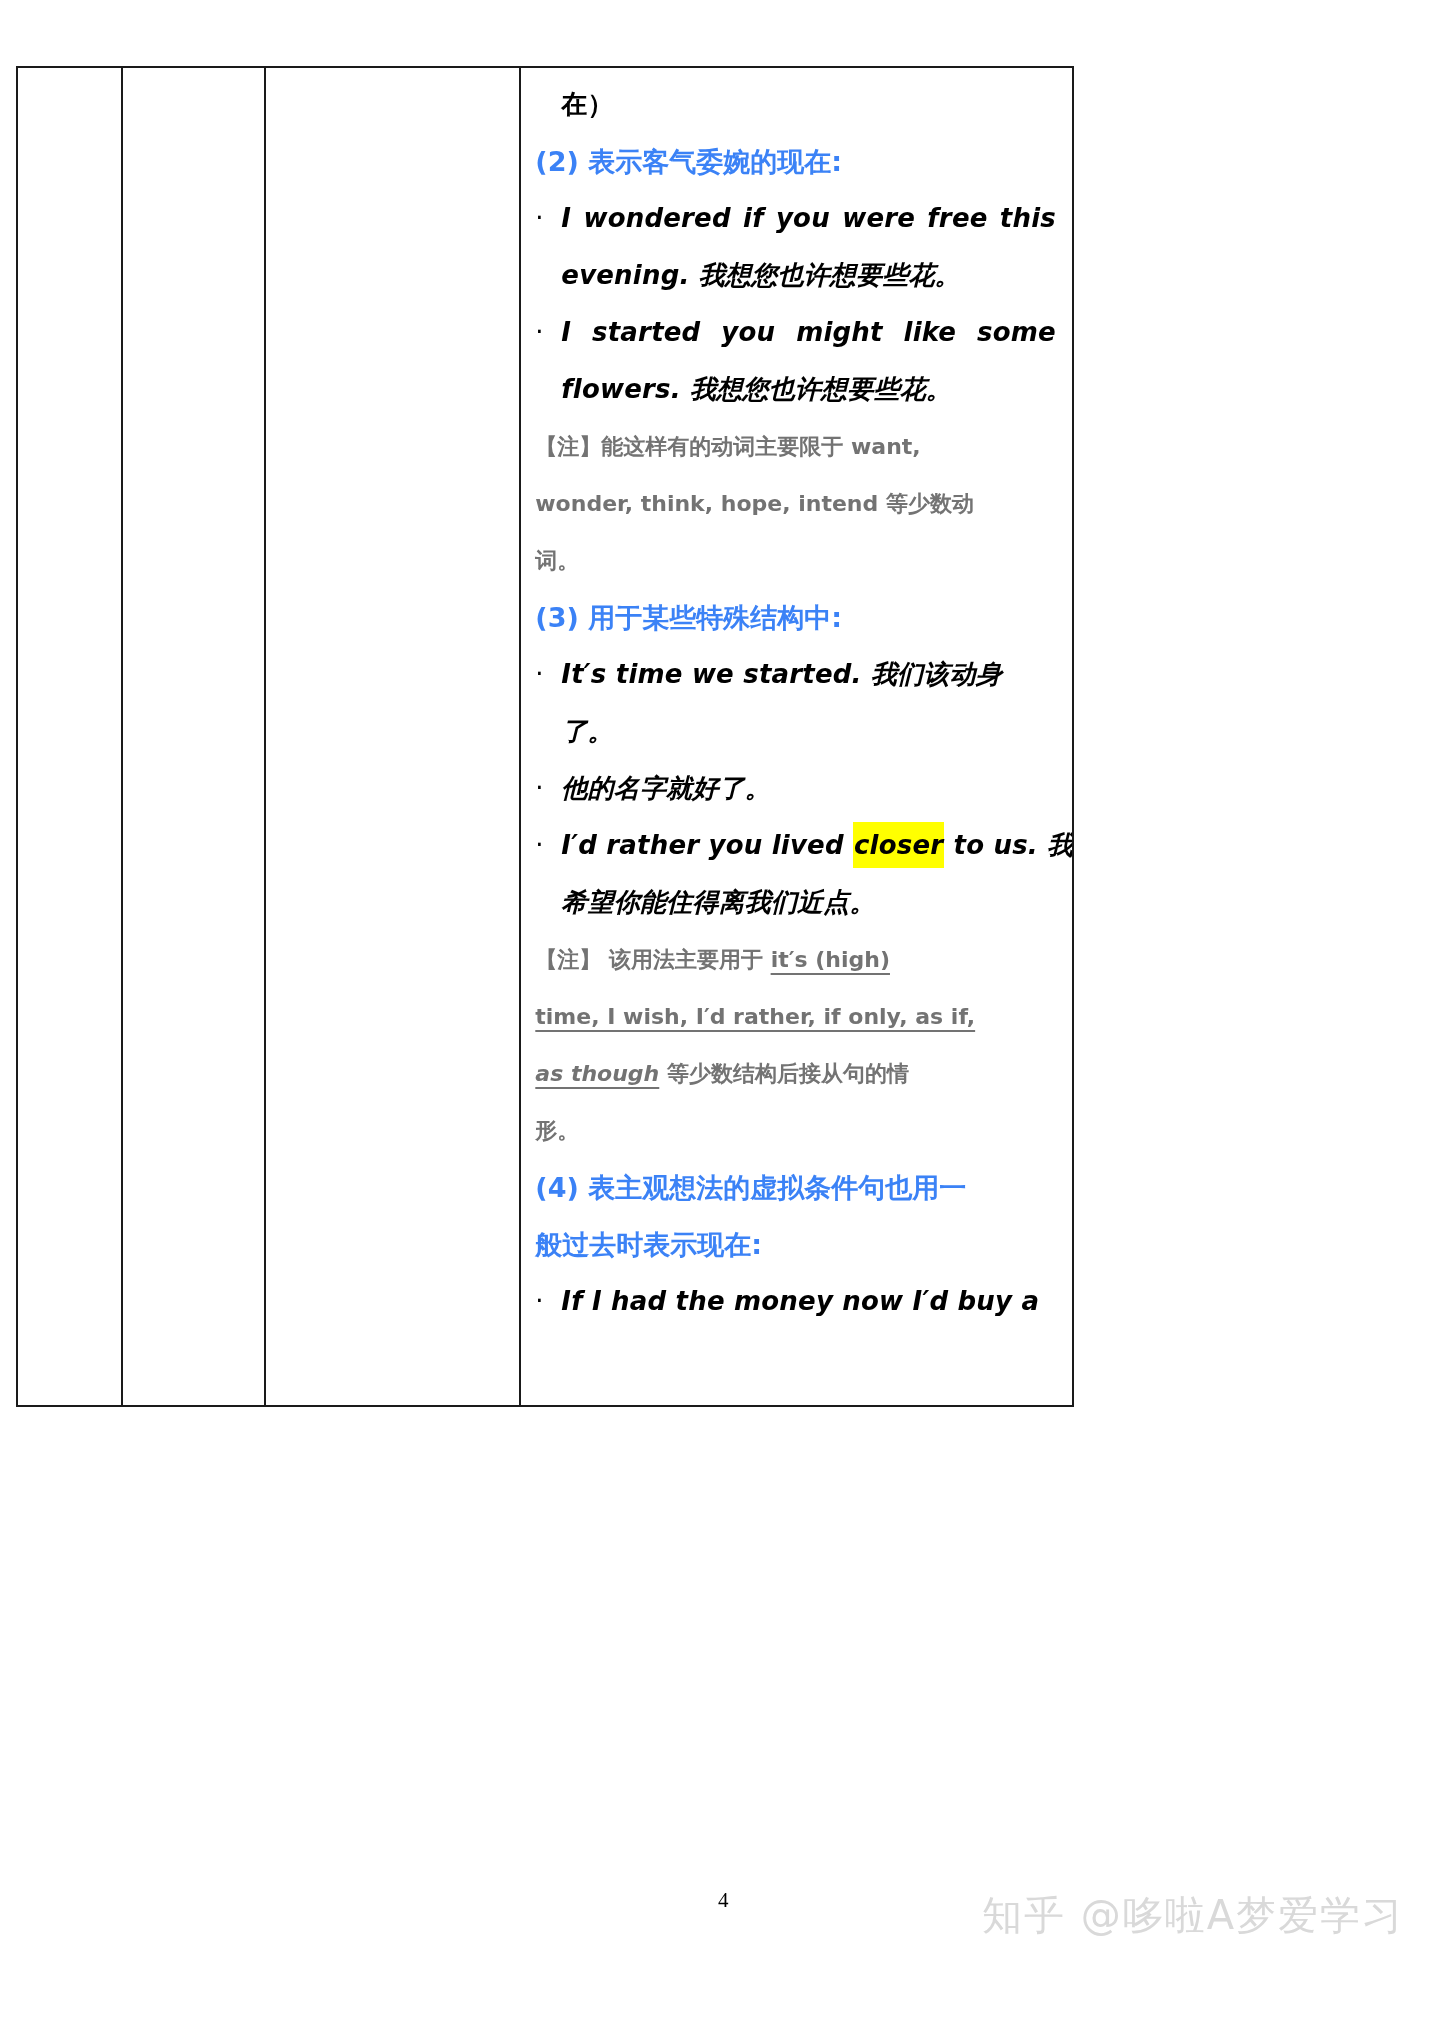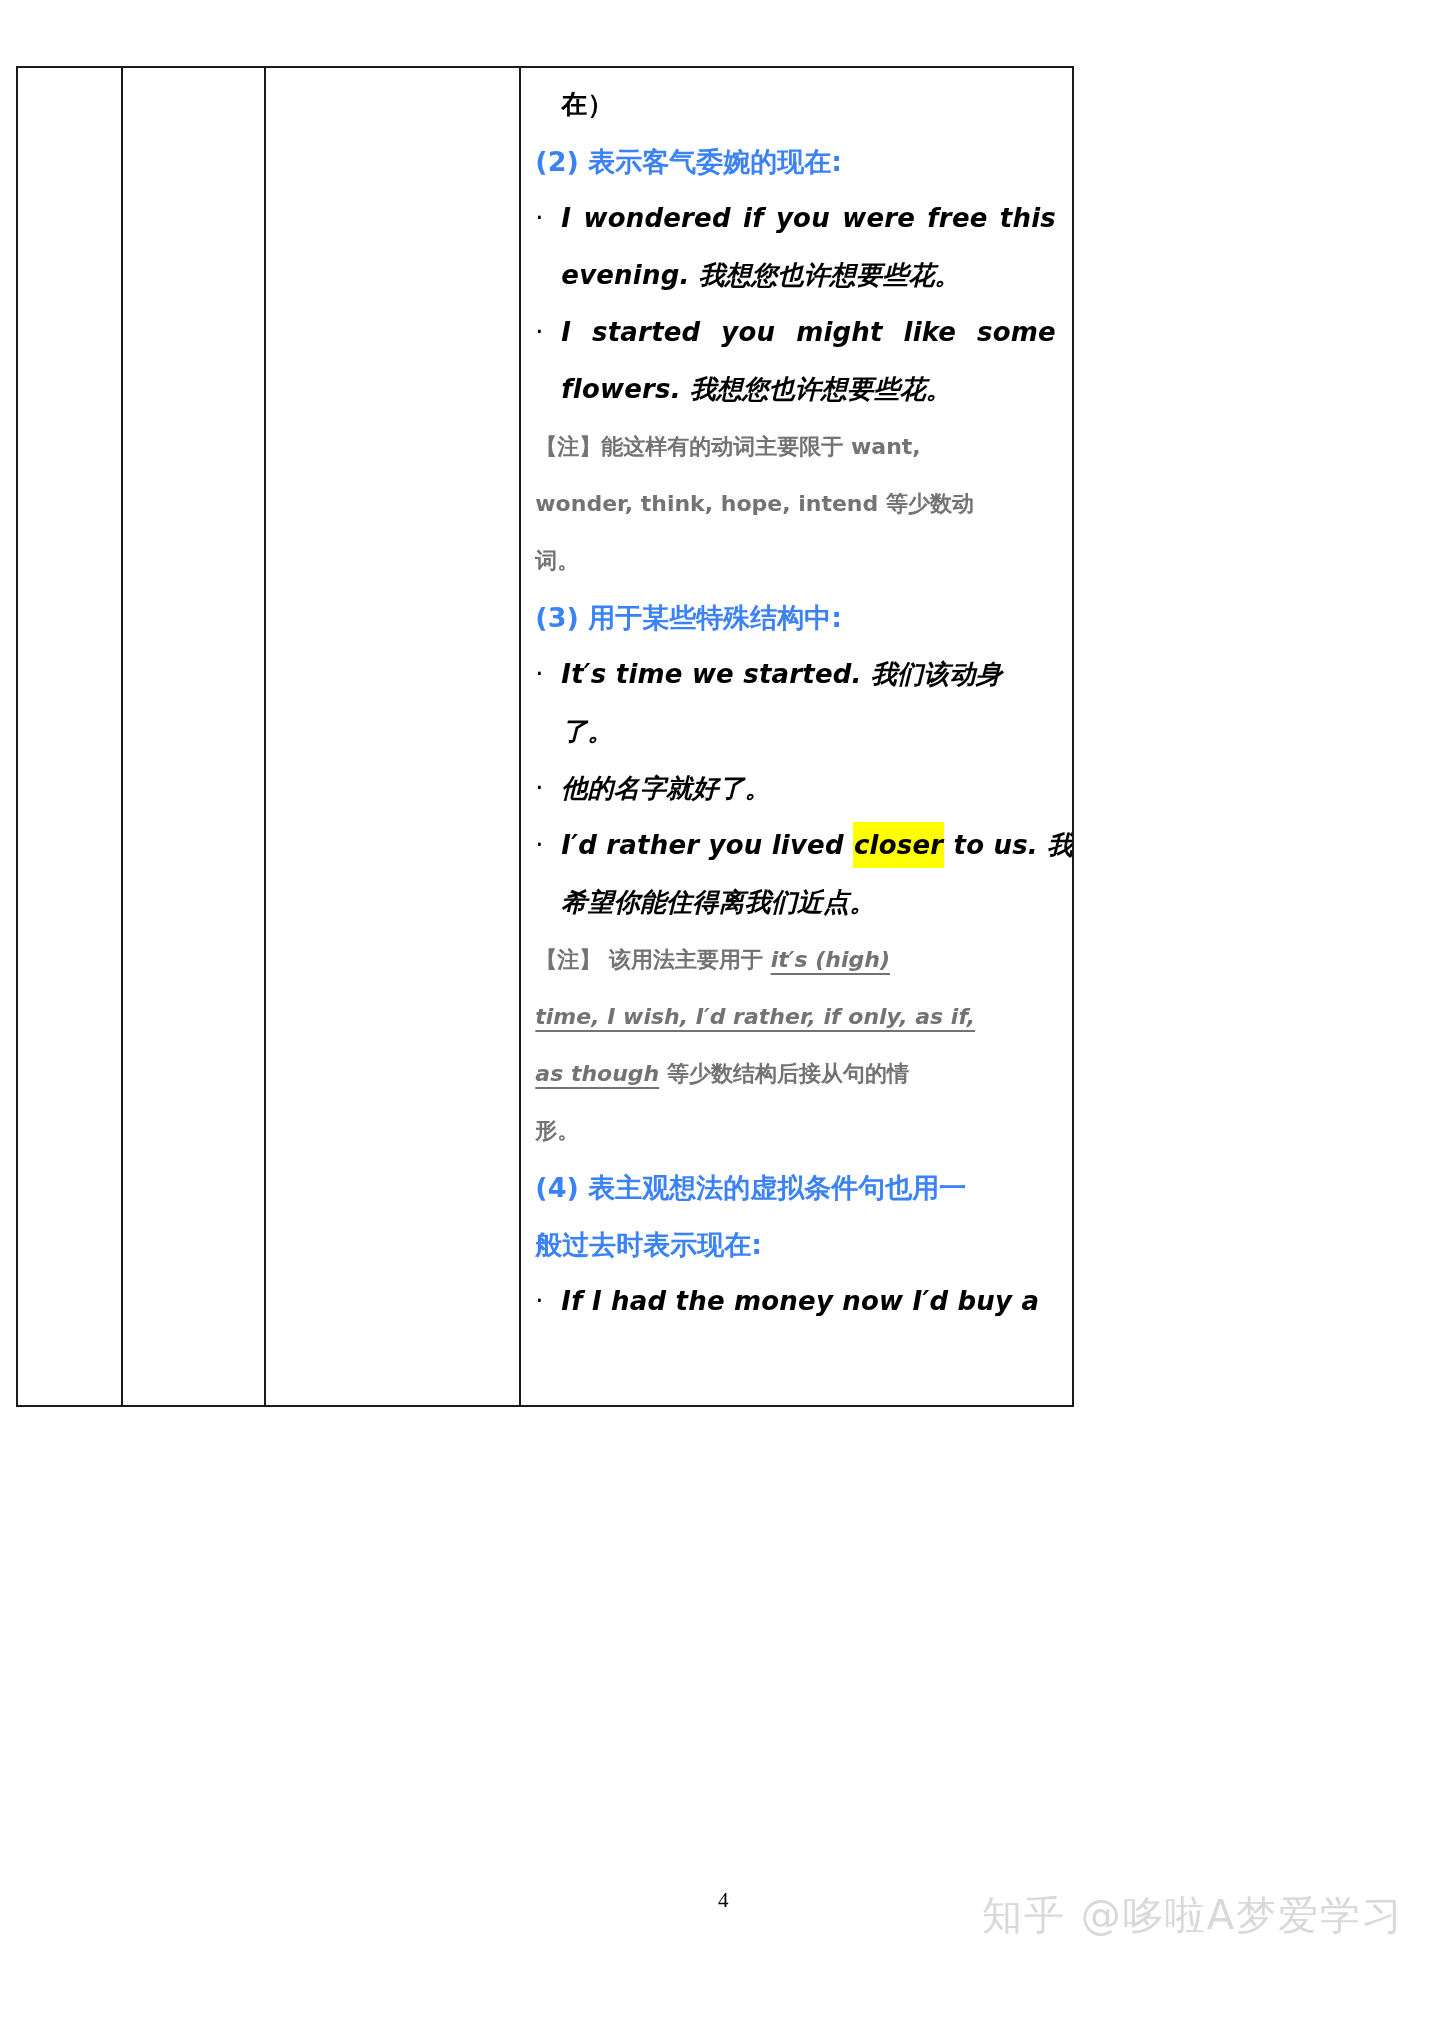--- a/index.html
+++ b/index.html
@@ -199,23 +199,23 @@
         </div>
 
         <div class="bullet-row">
           <div class="bullet-dot">·</div>
           <div class="bullet-body">
             <div class="line"><span>I′d rather you lived </span><span class="hl">closer</span><span> to us. 我</span></div>
             <div class="line">希望你能住得离我们近点。</div>
           </div>
         </div>
 
-        <div class="note-line"><span>【注】 该用法主要用于 </span><span class="ul" style="font-style:italic;">it′s (high)</span></div>
-
-        <div class="note-line"><span class="ul" style="font-style:italic;text-align:right;">time, I wish, I′d rather, if only, as if,</span></div>
+        <div class="note-line"><span>【注】 该用法主要用于 </span><span class="ul" style="">it′s (high)</span></div>
+
+        <div class="note-line"><span class="ul" style="text-align:right;">time, I wish, I′d rather, if only, as if,</span></div>
 
         <div class="note-line"><span class="ul" style="font-style:italic;">as though</span><span> 等少数结构后接从句的情</span></div>
 
         <div class="note-line">形。</div>
 
         <div class="heading-red">(4) 表主观想法的虚拟条件句也用一</div>
         <div class="heading-red">般过去时表示现在:</div>
 
         <div class="bullet-row">
           <div class="bullet-dot">·</div>

